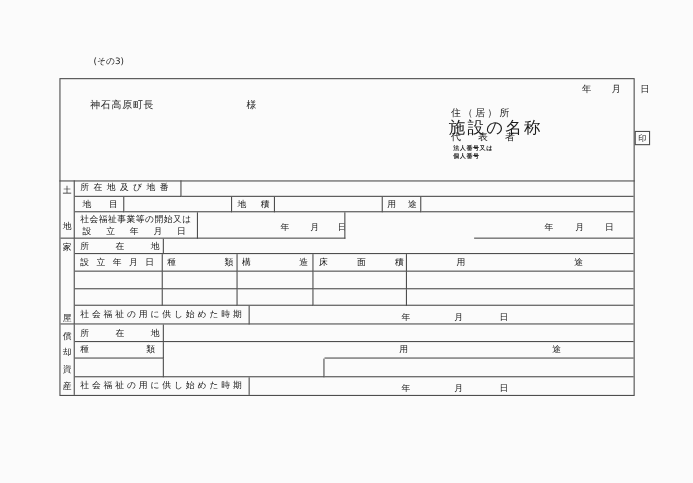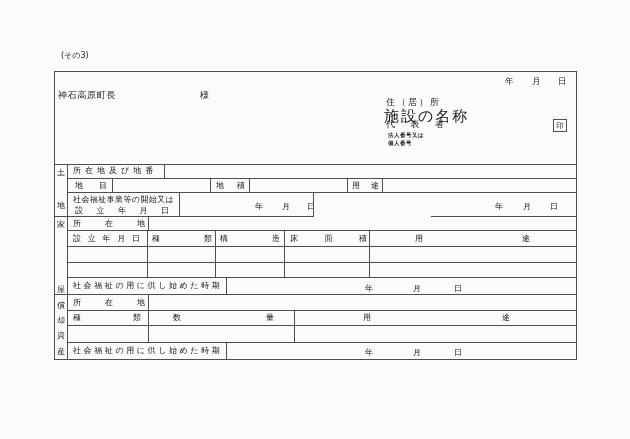--- a/index.html
+++ b/index.html
@@ -4,21 +4,21 @@
 <style>
   * { margin:0; padding:0; box-sizing:border-box; }
   html,body { width:630px; height:439px; }
   body {
     background:#fbfbfb;
     font-family:"DejaVu Sans", sans-serif;
     color:#1b1b1b;
     -webkit-font-smoothing:antialiased;
   }
   .page { position:relative; width:630px; height:439px; background:#fbfbfb; overflow:hidden; }
-  .t { position:absolute; white-space:nowrap; }
+  .t { position:absolute; white-space:nowrap;margin-left:24px; }
   .box {
     position:absolute; left:54px; top:71px; width:523px; height:289px;
     border:1px solid #4e4e4e; background:transparent;
   }
   .cell {
     position:absolute;
     border-right:1px solid #4e4e4e;
     border-bottom:1px solid #4e4e4e;
     font-size:8px; color:#141414; overflow:hidden; white-space:nowrap;
   }
@@ -122,21 +122,20 @@
   <div class="cell ymd noR" style="left:227px; top:278px; width:349px; height:17px;">
     <span style="left:138px; top:5px;">年</span>
     <span style="left:186px; top:5px;">月</span>
     <span style="left:227px; top:5px;">日</span>
   </div>
 
   <div class="cell jc" style="left:68px; top:295px; width:81px; height:16px; line-height:15px; padding:0 3px 0 5px;">所在地</div>
   <div class="cell noR" style="left:149px; top:295px; width:427px; height:16px;"></div>
 
   <div class="cell jc" style="left:68px; top:311px; width:81px; height:15px; line-height:14px; padding:0 7px 0 5px;">種類</div>
-  <div class="cell jc" style="left:149px; top:311px; width:146px; height:15px; line-height:14px; padding:0 20px 0 24px;">数量</div>
   <div class="cell jc noR" style="left:295px; top:311px; width:281px; height:15px; line-height:14px; padding:0 66px 0 68px;">用途</div>
 
   <div class="cell" style="left:68px;  top:326px; width:81px;  height:17px;"></div>
   <div class="cell" style="left:149px; top:326px; width:146px; height:17px;"></div>
   <div class="cell noR" style="left:295px; top:326px; width:281px; height:17px;"></div>
 
   <div class="cell noB" style="left:68px; top:343px; width:159px; height:16px; line-height:15px; padding-left:5px; letter-spacing:2.6px;">社会福祉の用に供し始めた時期</div>
   <div class="cell ymd noR noB" style="left:227px; top:343px; width:349px; height:16px;">
     <span style="left:138px; top:4px;">年</span>
     <span style="left:186px; top:4px;">月</span>

